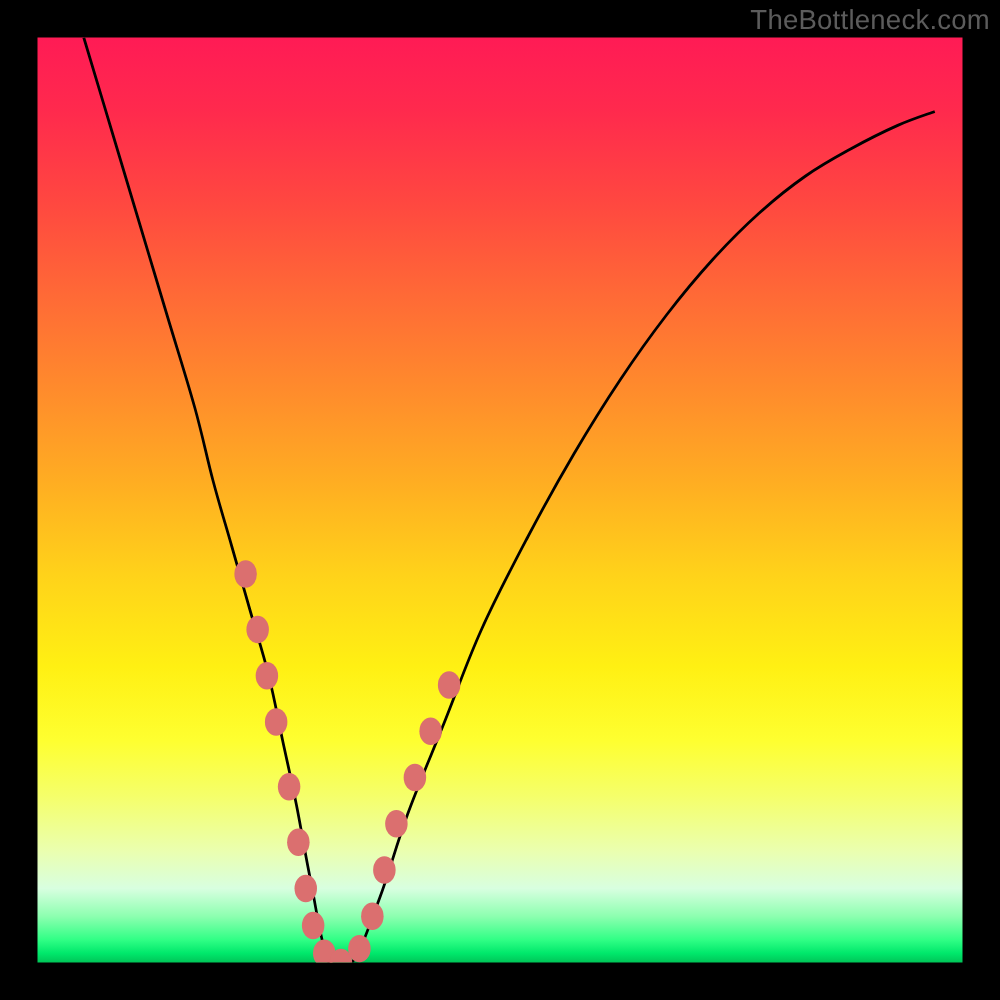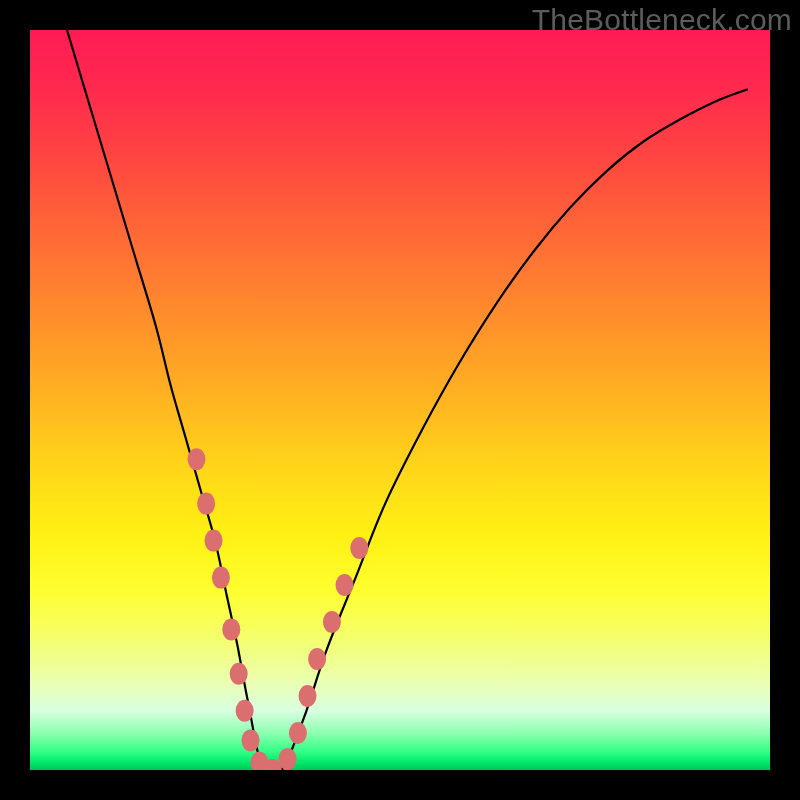--- a/index.html
+++ b/index.html
@@ -42,21 +42,21 @@
   }
   svg.curve {
     position: absolute;
     inset: 0;
   }
   .watermark {
     position: absolute;
     top: 3px;
     right: 8px;
     font-family: Arial, Helvetica, sans-serif;
-    font-size: 30px;
+    font-size: 22px;
     color: #5c5c5c;
     letter-spacing: 0.2px;
   }
 </style>
 </head>
 <body>
 
 <div class="stage">
 
   <div class="plot-area">

